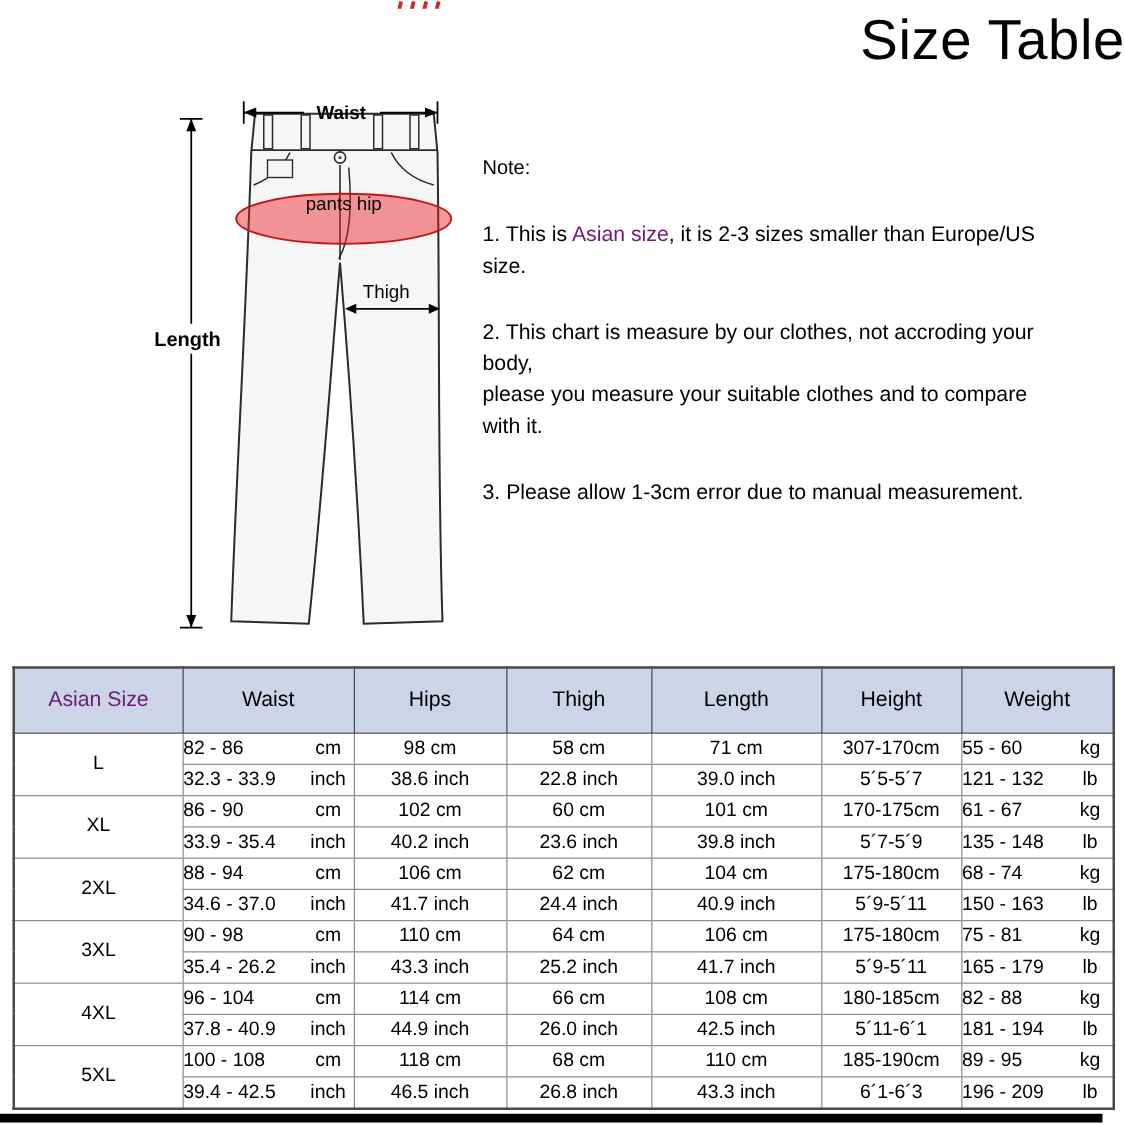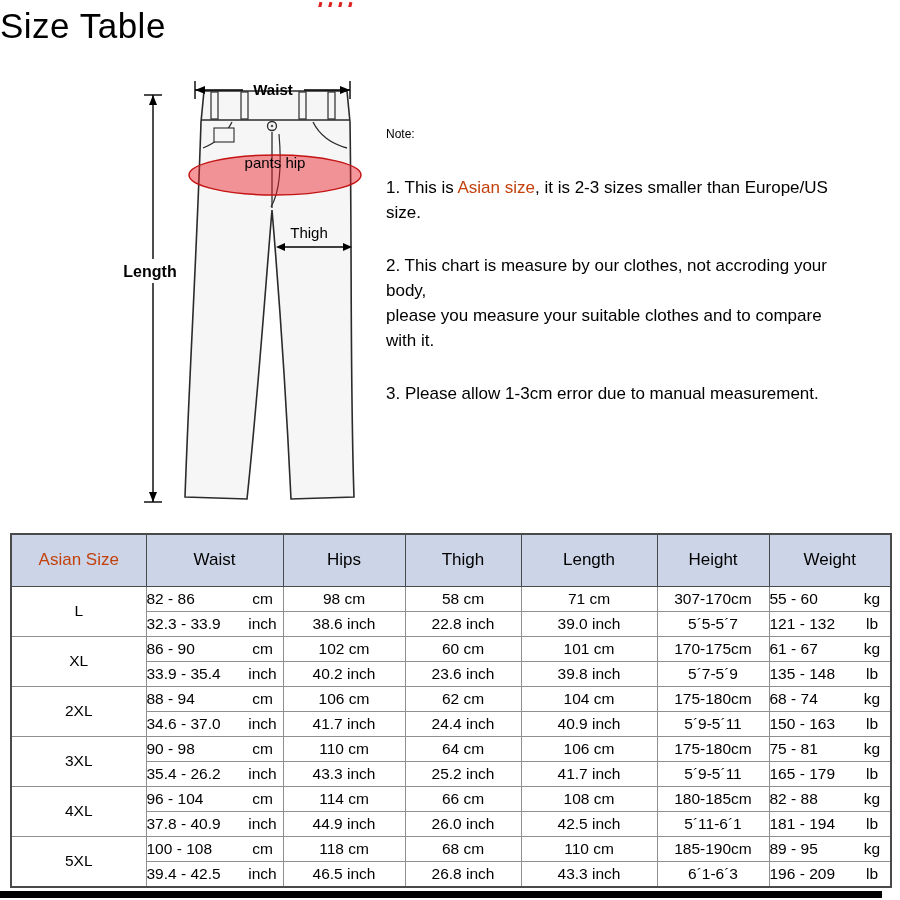--- a/index.html
+++ b/index.html
@@ -1,28 +1,28 @@
 <!DOCTYPE html>
 <html><head>
 <meta charset="utf-8">
 <style>
   *{box-sizing:border-box}
   body{margin:0;background:#fff}
   .page{position:relative;width:900px;height:900px;background:#fff;overflow:hidden;
         font-family:"Liberation Sans","DejaVu Sans",sans-serif;color:#000}
-  .title{position:absolute;top:6px;left:0;width:100%;margin:0;text-align:left;
-         font-size:35px;font-weight:400;letter-spacing:.5px}
+  .title{position:absolute;top:6px;left:0;width:100%;margin:0;text-align:right;
+         font-size:45px;font-weight:400;letter-spacing:.5px}
   .top-frag{position:absolute;left:318px;top:0;height:7px;width:70px;overflow:hidden}
   .top-frag i{display:inline-block;width:3px;height:12px;background:#d22;margin-right:7px;transform:rotate(14deg)}
   .pants{position:absolute;left:108px;top:50px;width:280px;height:465px;font-family:"Liberation Sans",sans-serif}
   .notes{position:absolute;left:386px;top:122px;width:452px;font-size:17px;line-height:25px}
-  .note-head{font-size:12px;margin:0 0 28px 0}
+  .note-head{font-size:16px;margin:0 0 28px 0}
   .note{margin:0 0 28px 0}
   .note .blk{display:block}
-  .red{color:#c2410c}
+  .red{color:#701a75}
   .size-table{position:absolute;left:10px;top:533px;width:880px;border-collapse:collapse;
               table-layout:fixed;border:2px solid #4a4a4a}
   .size-table th{background:#ccd5e8;border:1px solid #4a4a4a;height:52px;font-size:17px;
                  font-weight:400;text-align:center;padding:0}
   .size-table td{border:1px solid #8f8f8f;height:24px;font-size:15.5px;text-align:center;
                  padding:0;line-height:24px}
   .size-cell{font-size:17px}
   .vurow{display:flex;width:100%;align-items:center}
   .vurow .val{flex:1;text-align:left}
   .vurow .unit{text-align:center}

